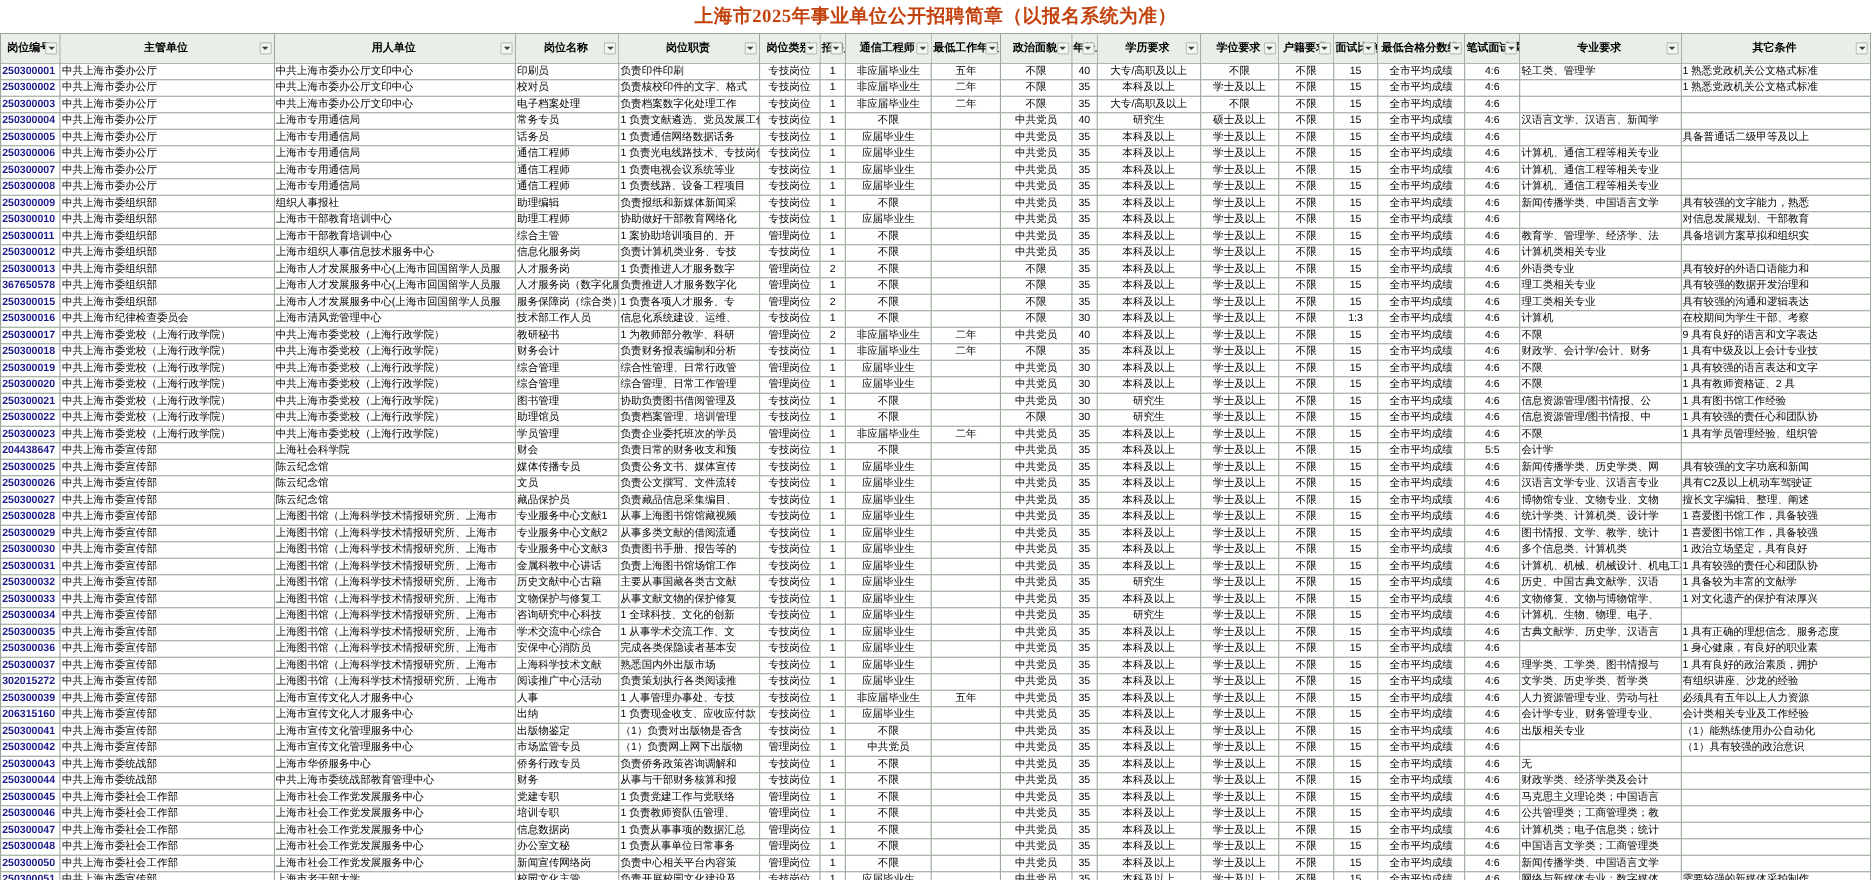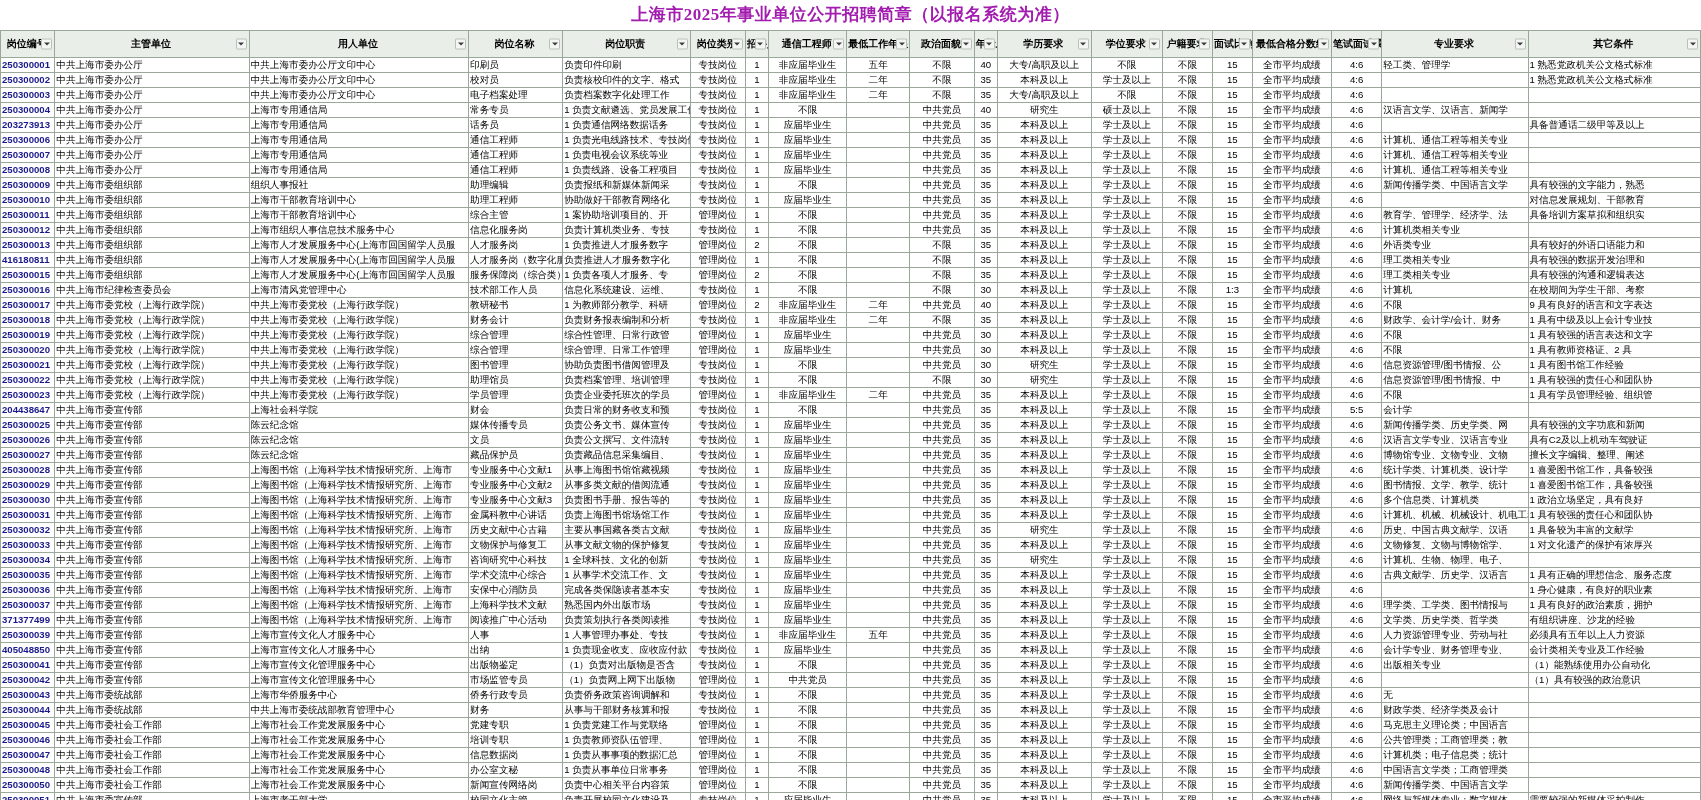--- a/index.html
+++ b/index.html
@@ -13,21 +13,21 @@
     height: 800px;
     position: relative;
     overflow: hidden;
     background: #ffffff;
   }
   #title {
     text-align: center;
     font-family: "Liberation Serif", serif;
     font-weight: bold;
     font-size: 17px;
-    color: #a21caf;
+    color: #c2410c;
     padding: 3px 0 4px 0;
     letter-spacing: 0.5px;
   }
   table {
     border-collapse: collapse;
     table-layout: fixed;
     width: 1701px;
     font-size: 9.6px;
     line-height: 1.05;
   }
@@ -203,21 +203,21 @@
           <td class="ctr">研究生</td>
           <td class="ctr">硕士及以上</td>
           <td class="ctr">不限</td>
           <td class="ctr">15</td>
           <td class="ctr">全市平均成绩</td>
           <td class="ctr">4:6</td>
           <td class="lft">汉语言文学、汉语言、新闻学</td>
           <td class="lft"></td>
         </tr>
         <tr>
-          <td class="lft c0">203273913</td>
+          <td class="lft c0">250300005</td>
           <td class="lft">中共上海市委办公厅</td>
           <td class="lft">上海市专用通信局</td>
           <td class="lft">话务员</td>
           <td class="lft">1 负责通信网络数据话务</td>
           <td class="ctr">专技岗位</td>
           <td class="ctr">1</td>
           <td class="ctr">应届毕业生</td>
           <td class="ctr"></td>
           <td class="ctr">中共党员</td>
           <td class="ctr">35</td>
@@ -392,21 +392,21 @@
           <td class="ctr">本科及以上</td>
           <td class="ctr">学士及以上</td>
           <td class="ctr">不限</td>
           <td class="ctr">15</td>
           <td class="ctr">全市平均成绩</td>
           <td class="ctr">4:6</td>
           <td class="lft">外语类专业</td>
           <td class="lft">具有较好的外语口语能力和</td>
         </tr>
         <tr>
-          <td class="lft c0">416180811</td>
+          <td class="lft c0">367650578</td>
           <td class="lft">中共上海市委组织部</td>
           <td class="lft">上海市人才发展服务中心(上海市回国留学人员服</td>
           <td class="lft">人才服务岗（数字化服务岗）</td>
           <td class="lft">负责推进人才服务数字化</td>
           <td class="ctr">管理岗位</td>
           <td class="ctr">1</td>
           <td class="ctr">不限</td>
           <td class="ctr"></td>
           <td class="ctr">不限</td>
           <td class="ctr">35</td>
@@ -896,21 +896,21 @@
           <td class="ctr">本科及以上</td>
           <td class="ctr">学士及以上</td>
           <td class="ctr">不限</td>
           <td class="ctr">15</td>
           <td class="ctr">全市平均成绩</td>
           <td class="ctr">4:6</td>
           <td class="lft">理学类、工学类、图书情报与</td>
           <td class="lft">1 具有良好的政治素质，拥护</td>
         </tr>
         <tr>
-          <td class="lft c0">371377499</td>
+          <td class="lft c0">302015272</td>
           <td class="lft">中共上海市委宣传部</td>
           <td class="lft">上海图书馆（上海科学技术情报研究所、上海市</td>
           <td class="lft">阅读推广中心活动</td>
           <td class="lft">负责策划执行各类阅读推</td>
           <td class="ctr">专技岗位</td>
           <td class="ctr">1</td>
           <td class="ctr">应届毕业生</td>
           <td class="ctr"></td>
           <td class="ctr">中共党员</td>
           <td class="ctr">35</td>
@@ -938,21 +938,21 @@
           <td class="ctr">本科及以上</td>
           <td class="ctr">学士及以上</td>
           <td class="ctr">不限</td>
           <td class="ctr">15</td>
           <td class="ctr">全市平均成绩</td>
           <td class="ctr">4:6</td>
           <td class="lft">人力资源管理专业、劳动与社</td>
           <td class="lft">必须具有五年以上人力资源</td>
         </tr>
         <tr>
-          <td class="lft c0">405048850</td>
+          <td class="lft c0">206315160</td>
           <td class="lft">中共上海市委宣传部</td>
           <td class="lft">上海市宣传文化人才服务中心</td>
           <td class="lft">出纳</td>
           <td class="lft">1 负责现金收支、应收应付款</td>
           <td class="ctr">专技岗位</td>
           <td class="ctr">1</td>
           <td class="ctr">应届毕业生</td>
           <td class="ctr"></td>
           <td class="ctr">中共党员</td>
           <td class="ctr">35</td>

